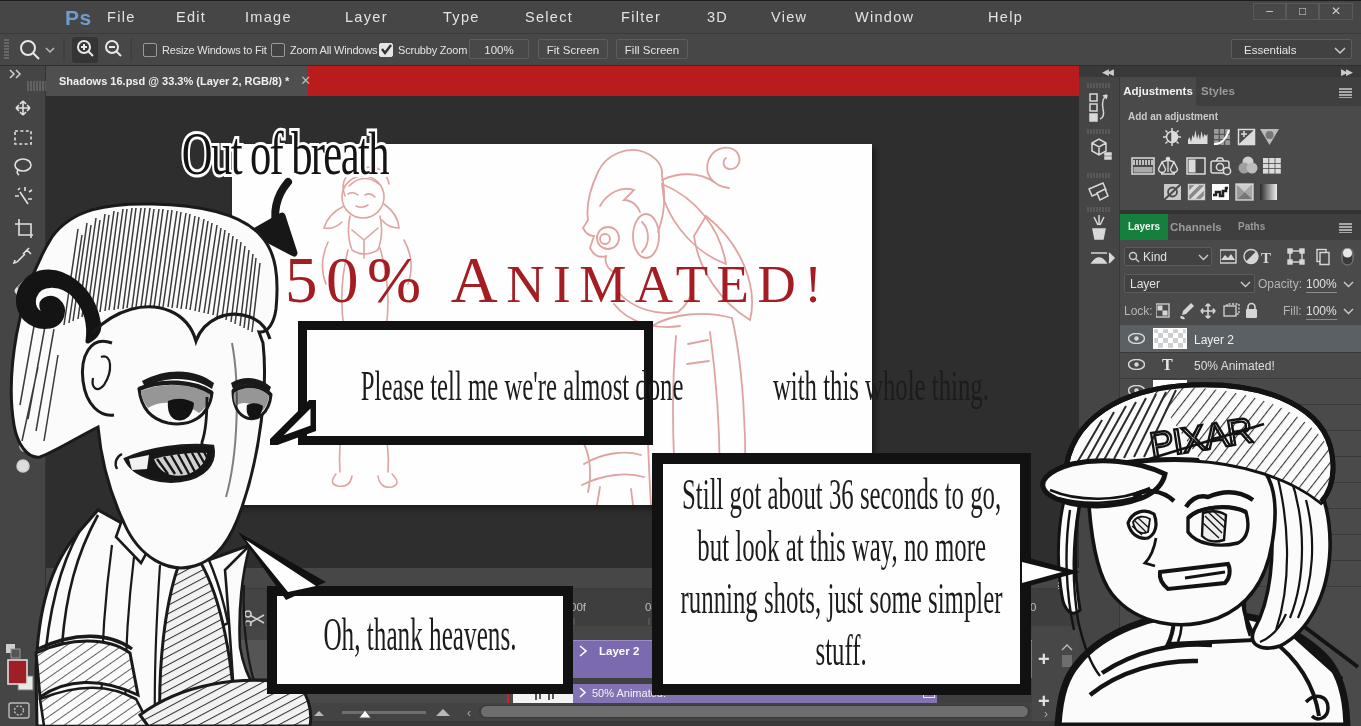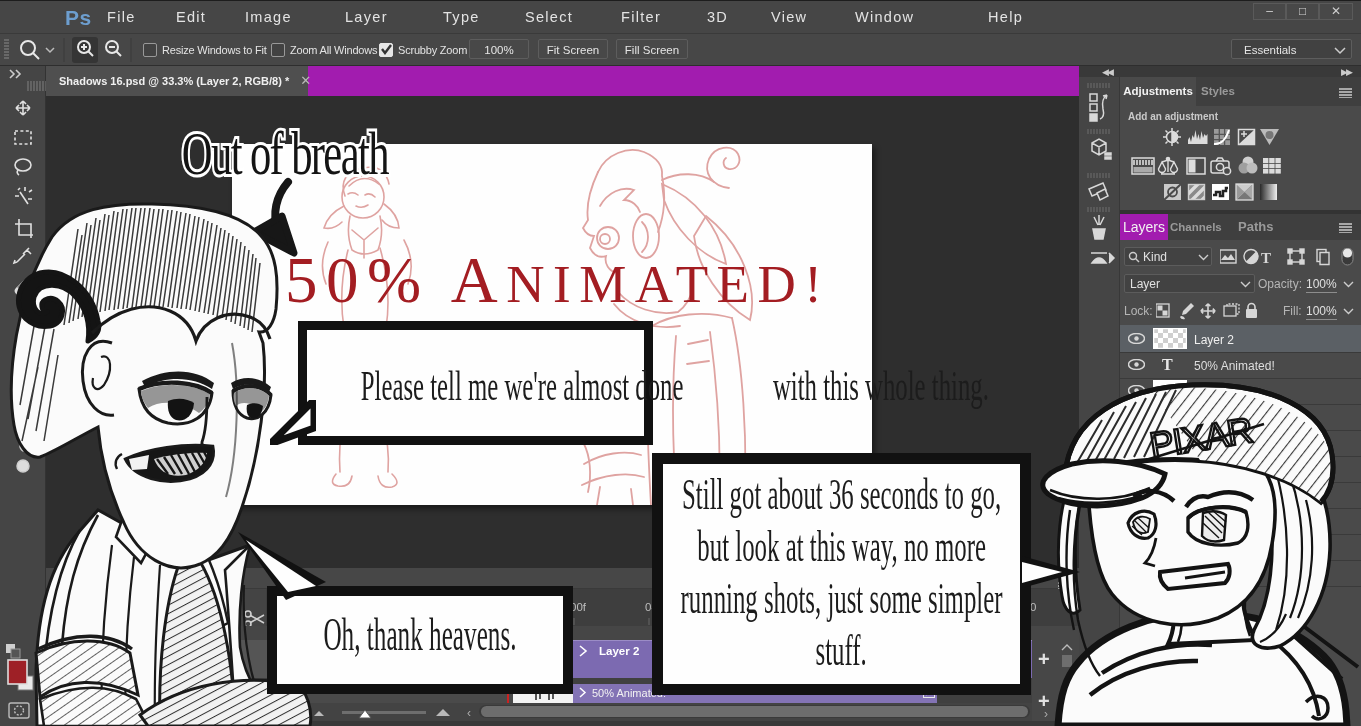--- a/index.html
+++ b/index.html
@@ -12,21 +12,21 @@
   #menubar .menu{position:absolute;top:8px;color:#e3e3e3;font-size:14.5px;letter-spacing:1.3px;text-align:center;}
   #optbar{left:0;top:33px;width:1361px;height:32px;background:#474747;border-top:1px solid #3a3a3a;box-sizing:border-box;}
   .obtn{position:absolute;top:5px;height:20px;border:1px solid #5d5d5d;border-radius:2px;background:#484848;
         color:#e5e5e5;font-size:11.5px;text-align:center;line-height:20px;box-sizing:border-box;}
   .cb{position:absolute;top:9px;width:12px;height:12px;border:1px solid #999;border-radius:2px;background:#424242;}
   .cblab{position:absolute;top:10px;color:#e3e3e3;font-size:11px;letter-spacing:-0.2px;}
   
   .winbtn{position:absolute;top:2px;width:33px;height:17px;border:1px solid #5a5a5a;color:#cfcfcf;
           text-align:center;line-height:15px;font-size:12px;background:#484848;box-sizing:border-box;}
   
-  #tabrow{left:46px;top:66px;width:1315px;height:30px;background:#a21caf;}
+  #tabrow{left:46px;top:66px;width:1315px;height:30px;background:#b91c1c;}
   #doctab{position:absolute;left:0px;top:0;width:262px;height:30px;background:#4f4f4f;
           color:#f0f0f0;font-size:11px;font-weight:bold;line-height:30px;padding-left:13px;box-sizing:border-box;white-space:nowrap;}
   
   #toolbar{left:0;top:66px;width:46px;height:660px;background:#454545;border-right:1px solid #333;box-sizing:border-box;}
   
   #pasteboard{left:46px;top:96px;width:1033px;height:630px;background:#2e2e2e;}
   #doc{left:232px;top:144px;width:640px;height:361px;background:#fefefe;box-shadow:3px 4px 6px rgba(0,0,0,.45);}
   
   #timeline{left:46px;top:568px;width:1033px;height:158px;background:#424242;}
   
@@ -479,23 +479,23 @@
               <stop offset="1" stop-color="#efefef"></stop>
             </linearGradient>
           </defs>
       <rect x="0" y="0" width="17" height="16" fill="url(#selg)" stroke="none"></rect>
     </g>
   </g>
 </svg>
 
 <div class="abs" style="left:1120px;top:210px;width:241px;height:4px;background:#333"></div>
 <div class="abs" style="left:1120px;top:214px;width:241px;height:26px;background:#3f3f3f"></div>
-<div class="abs" style="left:1120px;top:214px;width:48px;height:26px;background:#a21caf;color:#f2f2f2;font-size:14px;font-weight:normal;line-height:26px;text-align:center">Layers</div>
+<div class="abs" style="left:1120px;top:214px;width:48px;height:26px;background:#15803d;color:#f2f2f2;font-size:10px;font-weight:bold;line-height:26px;text-align:center">Layers</div>
 <div class="abs" style="left:1170px;top:214px;color:#9a9a9a;font-size:11.5px;font-weight:bold;line-height:26px">Channels</div>
-<div class="abs" style="left:1238px;top:214px;color:#9a9a9a;font-size:13px;font-weight:bold;line-height:26px">Paths</div>
+<div class="abs" style="left:1238px;top:214px;color:#9a9a9a;font-size:10px;font-weight:bold;line-height:26px">Paths</div>
 <svg class="abs" style="left:1339px;top:223px" width="14" height="10">
       <path d="M0 1 h13 M0 4 h13 M0 7 h13 M0 10 h13" stroke="#ccc" stroke-width="1.3"></path>
     </svg>
 <div class="abs" style="left:1120px;top:240px;width:241px;height:486px;background:#4a4a4a"></div>
 
 <div class="abs" style="left:1124px;top:247px;width:88px;height:19px;background:#424242;border:1px solid #5c5c5c;border-radius:2px;box-sizing:border-box"></div>
 <svg class="abs" style="left:1128px;top:251px" width="12" height="12">
       <circle cx="5" cy="5" r="3.5" stroke="#ccc" fill="none" stroke-width="1.4"></circle>
       <line x1="7.5" y1="7.5" x2="11" y2="11" stroke="#ccc" stroke-width="1.4"></line>
     </svg>

